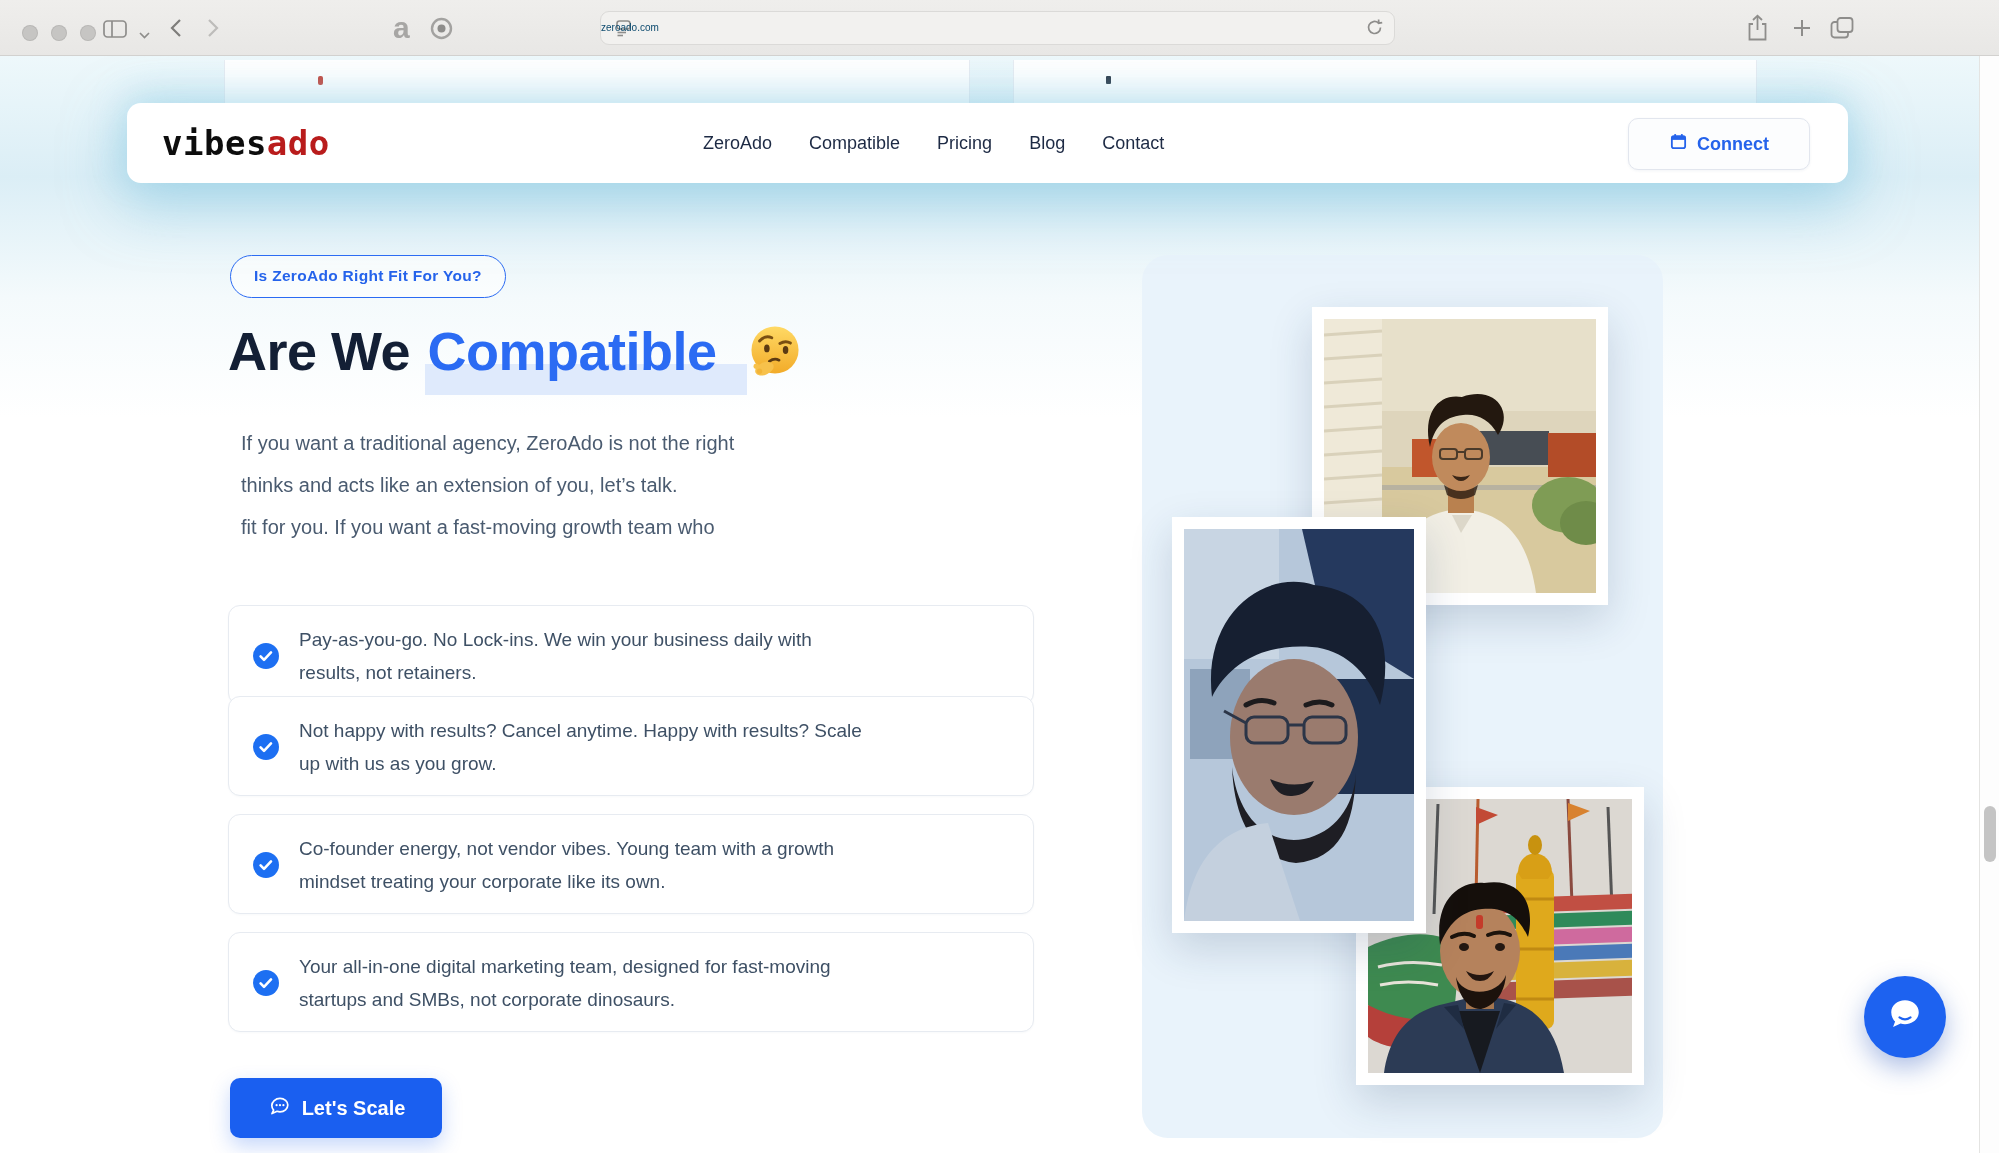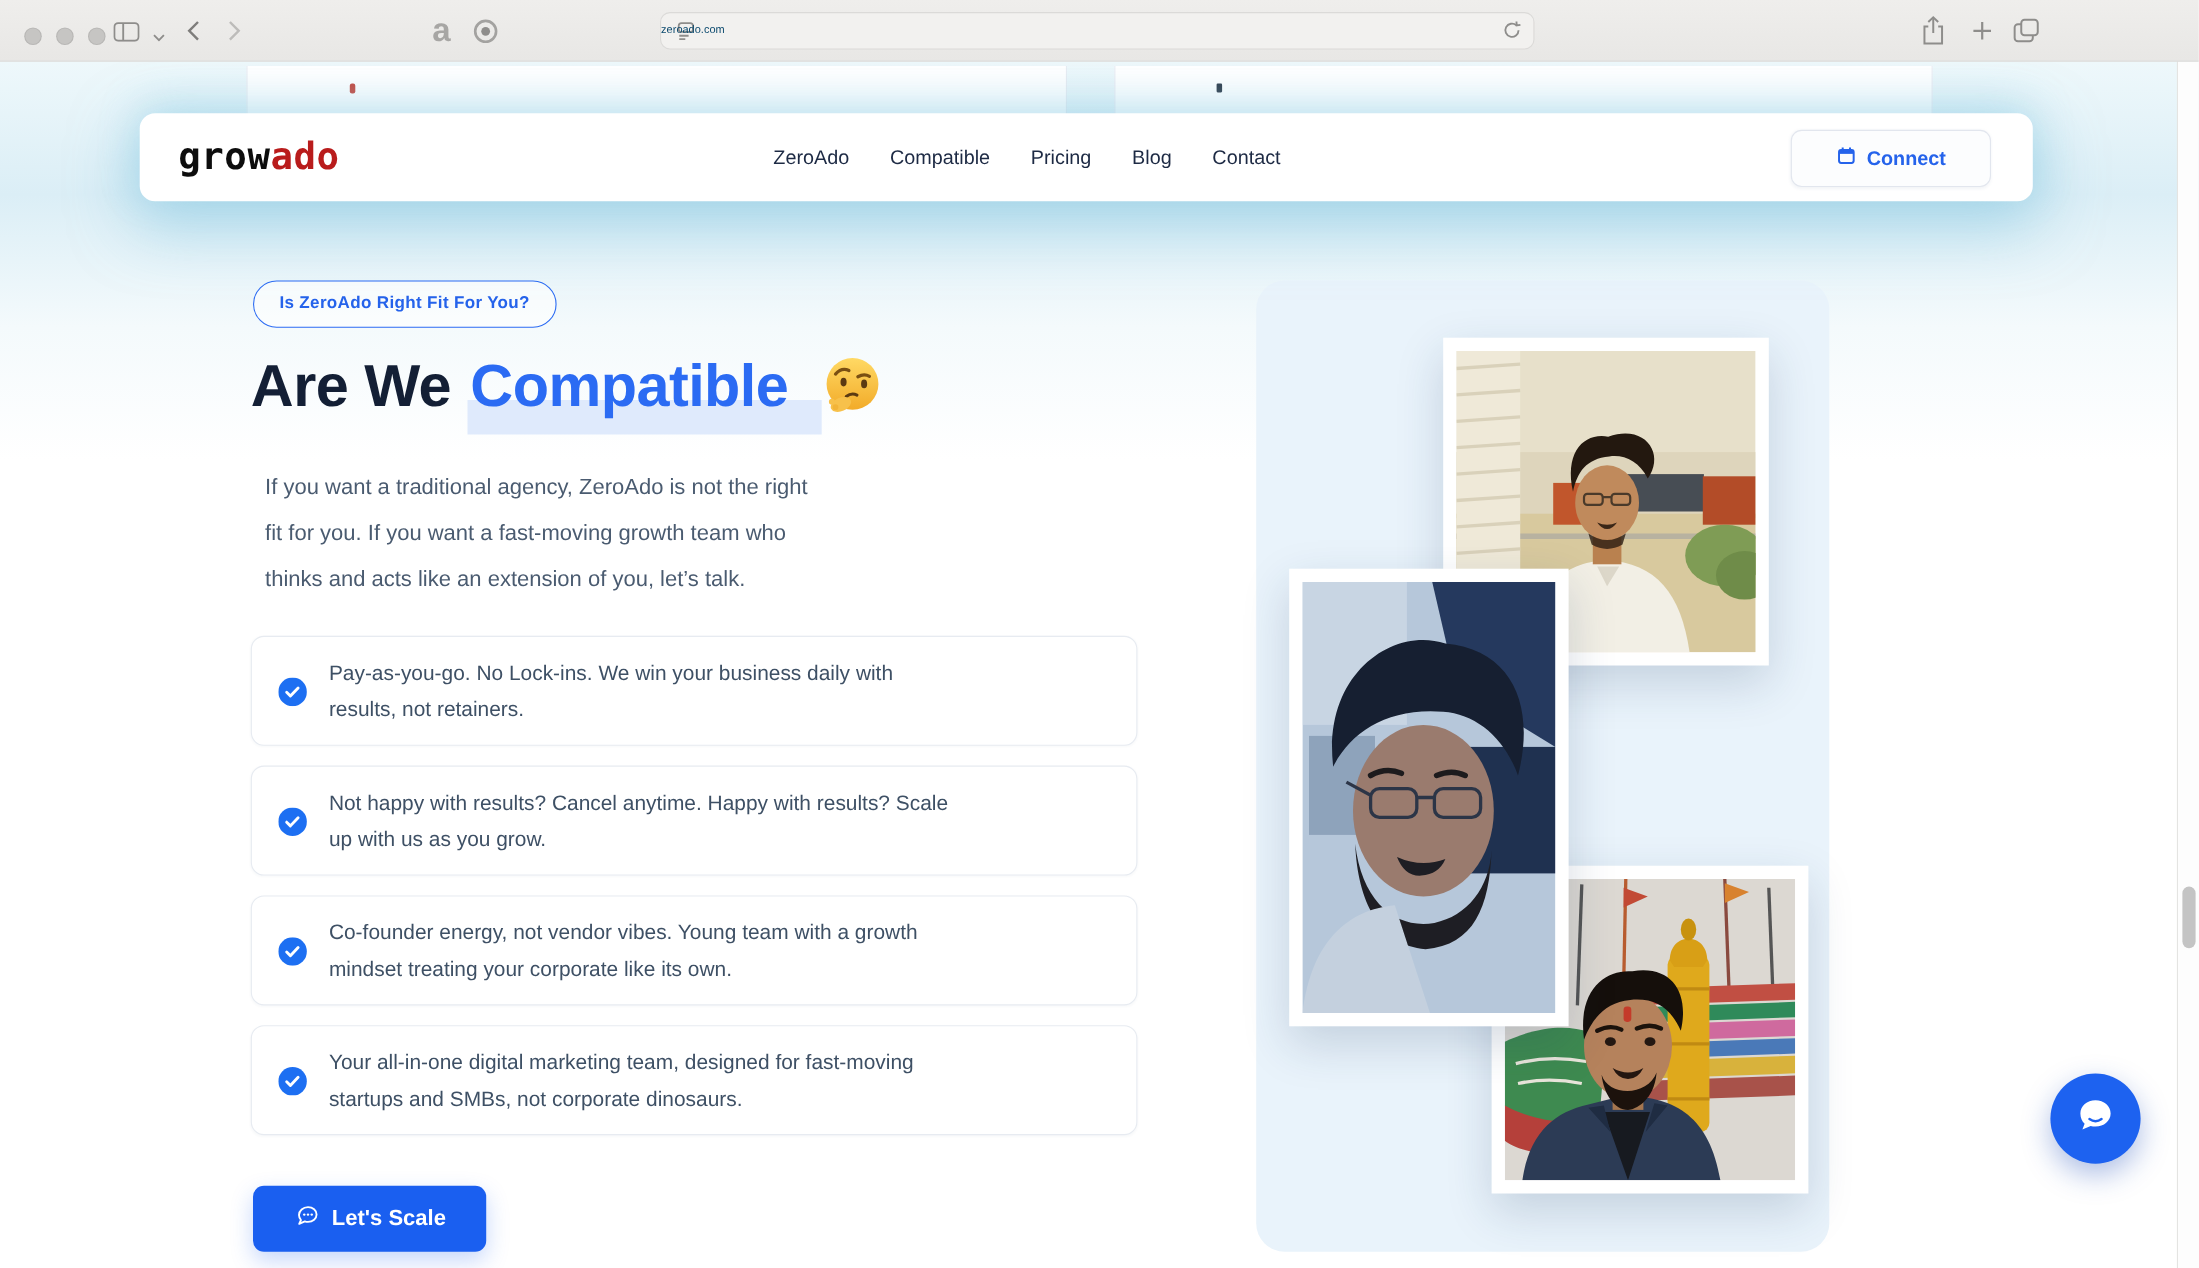--- a/index.html
+++ b/index.html
@@ -61,21 +61,21 @@
   .h1 { position:absolute; left:228px; top:258px; font-size:54px; font-weight:800; letter-spacing:-.5px;
     color:#131f35; line-height:74px; white-space:nowrap; }
   .h1 .hl { color:#2b6bf3; background:linear-gradient(180deg, rgba(0,0,0,0) 58%, #dfeafc 58%);
     padding:0 30px 14px 3px; }
   .h1 .emoji { display:inline-block; width:52px; height:52px; vertical-align:-6px; margin-left:2px; }
   .para { position:absolute; left:228px; top:366px; font-size:20px; line-height:42px; color:#4a5b70;margin-left:13px; }
   .para span { display:block; }
 
   .card { position:absolute; left:228px; width:806px; height:100px; background:#fff;
     border:1px solid #e7ebf1; border-radius:12px; box-shadow:0 1px 2px rgba(40,60,90,.03); }
-  .card.c1 { top:522px; } .card.c2 { top:640px; } .card.c3 { top:758px; } .card.c4 { top:876px; }
+  .card.c1 { top:549px; } .card.c2 { top:640px; } .card.c3 { top:758px; } .card.c4 { top:876px; }
   .check { position:absolute; left:24px; top:37px; width:26px; height:26px; }
   .card-text { position:absolute; left:70px; top:17px; font-size:19px; line-height:33px; color:#3e5065; }
   .card-text span { display:block; }
 
   .cta { position:absolute; left:230px; top:1022px; width:212px; height:60px; background:#1a5ff0;
     border:none; border-radius:10px; color:#fff; font-size:20px; font-weight:600;
     font-family:"Liberation Sans", sans-serif; display:flex; align-items:center; justify-content:center;
     gap:11px; cursor:pointer; box-shadow:0 8px 20px rgba(26,95,240,.25); }
 
   
@@ -168,21 +168,21 @@
 
   <div class="page">
 
     <div class="remnant a"></div>
     <div class="remnant b"></div>
     <span class="speck-red"></span>
     <span class="speck-dark"></span>
 
     <div class="navbar">
       <div class="logo">
-        <span class="p1">grow</span><span class="p2">ado</span>
+        <span class="p1">vibes</span><span class="p2">ado</span>
       </div>
       <div class="navlinks">
         <span class="navlink">ZeroAdo</span>
         <span class="navlink">Compatible</span>
         <span class="navlink">Pricing</span>
         <span class="navlink">Blog</span>
         <span class="navlink">Contact</span>
       </div>
       <div class="connect-btn">
         <span>
@@ -211,22 +211,22 @@
       <ellipse cx="22" cy="30" rx="3.4" ry="4.8" fill="#5c3a12"></ellipse>
       <ellipse cx="45" cy="32" rx="3.4" ry="4.8" fill="#5c3a12"></ellipse>
       <path d="M25 46 q6 -4.5 12 -1.5" stroke="#5c3a12" stroke-width="3.4" fill="none" stroke-linecap="round"></path>
       <ellipse cx="19" cy="55" rx="12" ry="7.5" fill="#f7c14b" transform="rotate(-24 19 55)"></ellipse>
       <circle cx="9" cy="52" r="3.4" fill="#f7c14b"></circle>
             <circle cx="13" cy="58" r="3.2" fill="#f2b438"></circle>
     </svg></span></h1>
 
     <p class="para">
       <span>If you want a traditional agency, ZeroAdo is not the right</span>
+      <span>thinks and acts like an extension of you, let’s talk.</span>
       <span>fit for you. If you want a fast-moving growth team who</span>
-      <span>thinks and acts like an extension of you, let’s talk.</span>
     </p>
 
     <div class="card c1">
       <span class="check">
         <svg width="26" height="26" viewBox="0 0 26 26">
             <circle cx="13" cy="13" r="13" fill="#1d6ff2"></circle>
         <path d="M7.6 13.4 l3.4 3.4 7-7.4" stroke="#fff" stroke-width="2.6" fill="none" stroke-linecap="round" stroke-linejoin="round"></path>
           </svg></span>
       <div class="card-text">
         <span>Pay-as-you-go. No Lock-ins. We win your business daily with</span>

